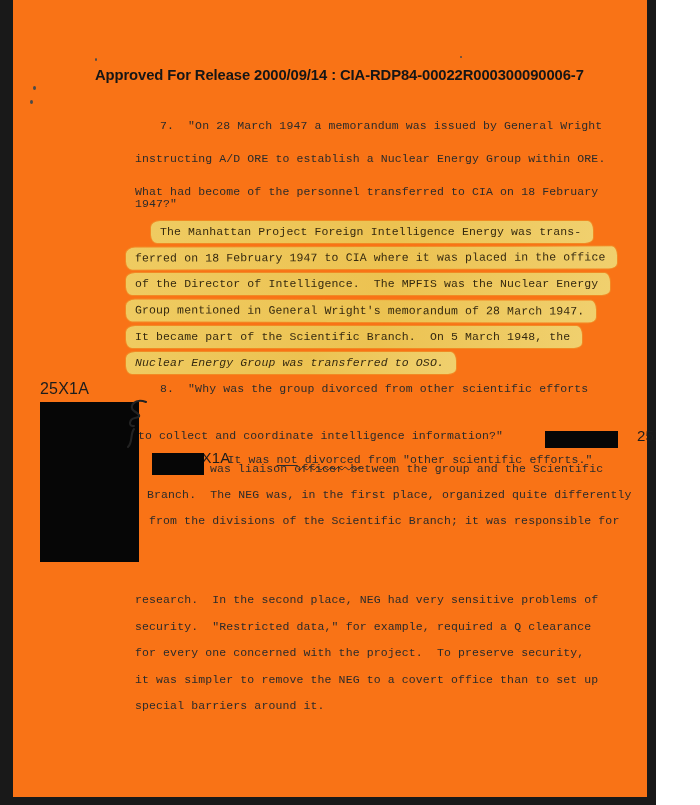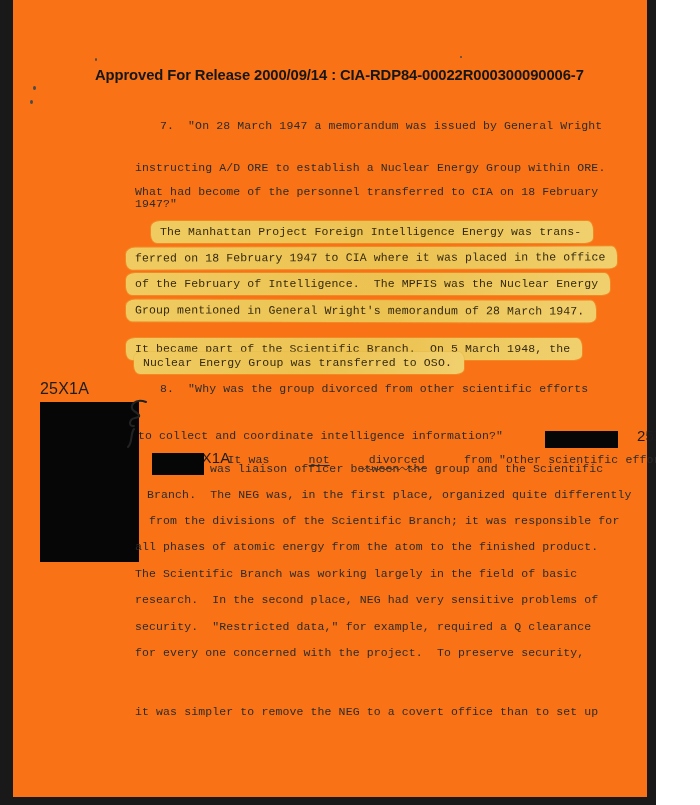--- a/index.html
+++ b/index.html
@@ -32,21 +32,21 @@
     letter-spacing:0.2px;
   }
   .stamp-abs{position:absolute;}
   .stamp-left{left:40px;top:380px;font-size:16px;}
   .stamp-right{left:637px;top:427px;}
   .redact{position:absolute;background:#060606;}
   .redact-large{left:40px;top:402px;width:99px;height:160px;}
   .redact-inline-1{left:545px;top:431px;width:73px;height:17px;}
   .redact-inline-2{left:152px;top:453px;width:52px;height:22px;}
   .answer{position:absolute;left:146px;top:431px;white-space:pre;}
-  .answer .mono{font-size:11.5px;letter-spacing:0.12px;margin-left:32px;}
+  .answer .mono{font-size:11.5px;letter-spacing:0.12px;}
   .answer .mono-first{margin-left:-3px;}
   .u-solid{text-decoration:underline;text-underline-offset:2px;text-decoration-thickness:1.2px;}
   .u-wavy{text-decoration:underline wavy;text-underline-offset:3px;text-decoration-thickness:1px;}
   .speck{position:absolute;background:#4a4a4a;border-radius:50%;}
   .squiggle{position:absolute;left:125px;top:399px;}
 </style>
 </head>
 <body>
 
 <div class="stage">
@@ -56,30 +56,30 @@
   <div class="edge edge-bottom"></div>
 
   <div class="speck" style="left:33px;top:86px;width:3px;height:4px;"></div>
   <div class="speck" style="left:30px;top:100px;width:3px;height:4px;"></div>
   <div class="speck" style="left:95px;top:58px;width:2px;height:3px;"></div>
   <div class="speck" style="left:460px;top:56px;width:2px;height:2px;"></div>
 
   <div class="header">Approved For Release 2000/09/14 : CIA-RDP84-00022R000300090006-7</div>
 
   <div class="line" style="left:160px;top:119px;">7.  "On 28 March 1947 a memorandum was issued by General Wright</div>
-  <div class="line" style="left:135px;top:161px;">instructing A/D ORE to establish a Nuclear Energy Group within ORE.</div>
+  <div class="line" style="left:135px;top:152px;">instructing A/D ORE to establish a Nuclear Energy Group within ORE.</div>
   <div class="line" style="left:135px;top:185px;">What had become of the personnel transferred to CIA on 18 February</div>
   <div class="line" style="left:135px;top:197px;">1947?"</div>
 
   <div class="hl" style="left:151px;top:221px;">The Manhattan Project Foreign Intelligence Energy was trans-</div>
   <div class="hl" style="left:126px;top:247px;transform:rotate(-0.15deg);">ferred on 18 February 1947 to CIA where it was placed in the office</div>
-  <div class="hl" style="left:126px;top:273px;">of the February of Intelligence.  The MPFIS was the Nuclear Energy</div>
+  <div class="hl" style="left:126px;top:273px;">of the Director of Intelligence.  The MPFIS was the Nuclear Energy</div>
   <div class="hl" style="left:126px;top:300px;transform:rotate(0.15deg);">Group mentioned in General Wright's memorandum of 28 March 1947.</div>
-  <div class="hl" style="left:126px;top:338px;">It became part of the Scientific Branch.  On 5 March 1948, the</div>
-  <div class="hl" style="left:134px;top:352px;">Nuclear Energy Group was transferred to OSO.</div>
+  <div class="hl" style="left:126px;top:326px;">It became part of the Scientific Branch.  On 5 March 1948, the</div>
+  <div class="hl" style="left:126px;top:352px;font-style:italic;">Nuclear Energy Group was transferred to OSO.</div>
 
   <div class="line" style="left:160px;top:382px;">8.  "Why was the group divorced from other scientific efforts</div>
   <div class="line" style="left:138px;top:429px;">to collect and coordinate intelligence information?"</div>
 
   <div class="stamp stamp-abs stamp-left">25X1A</div>
   <div class="redact redact-large"></div>
 
   <svg class="squiggle" width="26" height="50" viewBox="0 0 26 50">
     <path d="M21,3 C10,-1 3,7 9,12 C14,15 17,18 10,19 C4,20 3,28 9,27 M9,30 C5,35 8,43 3,48" fill="none" stroke="#222" stroke-width="2.1" stroke-linecap="round"></path>
   </svg>
@@ -88,20 +88,19 @@
     <span class="stamp">25X1A</span><span class="mono mono-first">It was </span><span class="mono u-solid">not</span><span class="mono u-wavy"> divorced</span><span class="mono"> from "other scientific efforts."</span>
   </div>
 
   <div class="redact redact-inline-1"></div>
   <div class="stamp stamp-abs stamp-right">25X1A</div>
   <div class="redact redact-inline-2"></div>
 
   <div class="line" style="left:210px;top:462px;">was liaison officer between the group and the Scientific</div>
   <div class="line" style="left:122px;top:488px;margin-left:25px;">Branch.  The NEG was, in the first place, organized quite differently</div>
   <div class="line" style="left:149px;top:514px;">from the divisions of the Scientific Branch; it was responsible for</div>
-  <div class="line" style="left:135px;top:540px;">all phases of atomic energy from the atom to the finished product.</div>
-  <div class="line" style="left:135px;top:567px;">The Scientific Branch was working largely in the field of basic</div>
   <div class="line" style="left:135px;top:593px;">research.  In the second place, NEG had very sensitive problems of</div>
   <div class="line" style="left:135px;top:620px;">security.  "Restricted data," for example, required a Q clearance</div>
   <div class="line" style="left:135px;top:646px;">for every one concerned with the project.  To preserve security,</div>
-  <div class="line" style="left:135px;top:673px;margin-top:32px;">it was simpler to remove the NEG to a covert office than to set up</div>
+  <div class="line" style="left:135px;top:673px;">it was simpler to remove the NEG to a covert office than to set up</div>
+  <div class="line" style="left:135px;top:699px;">special barriers around it.</div>
 
 </div>
 
 </body></html>

